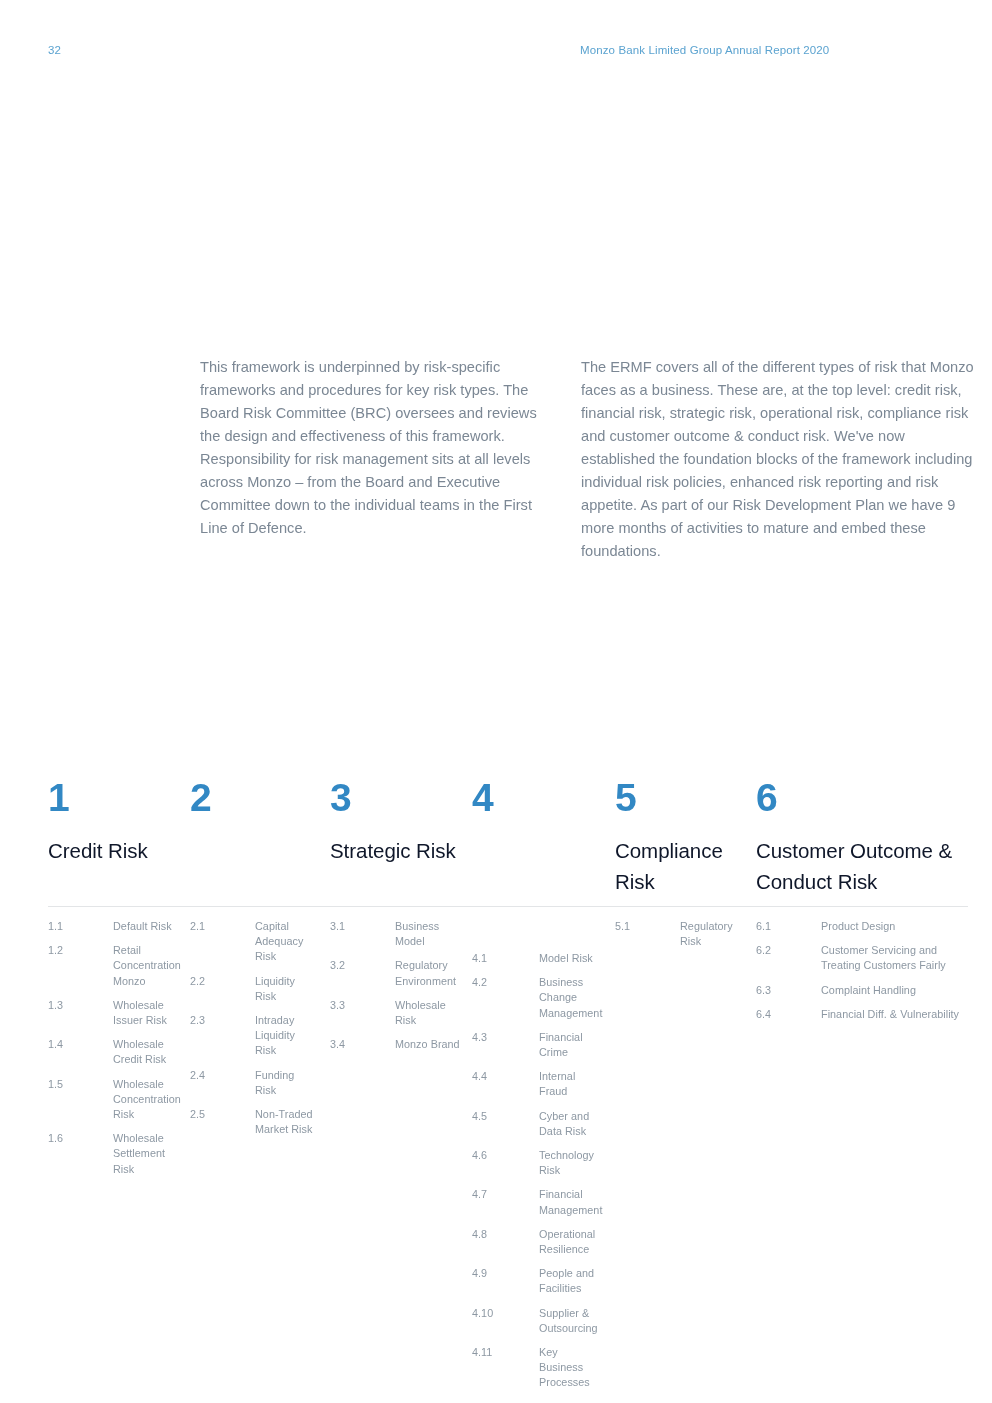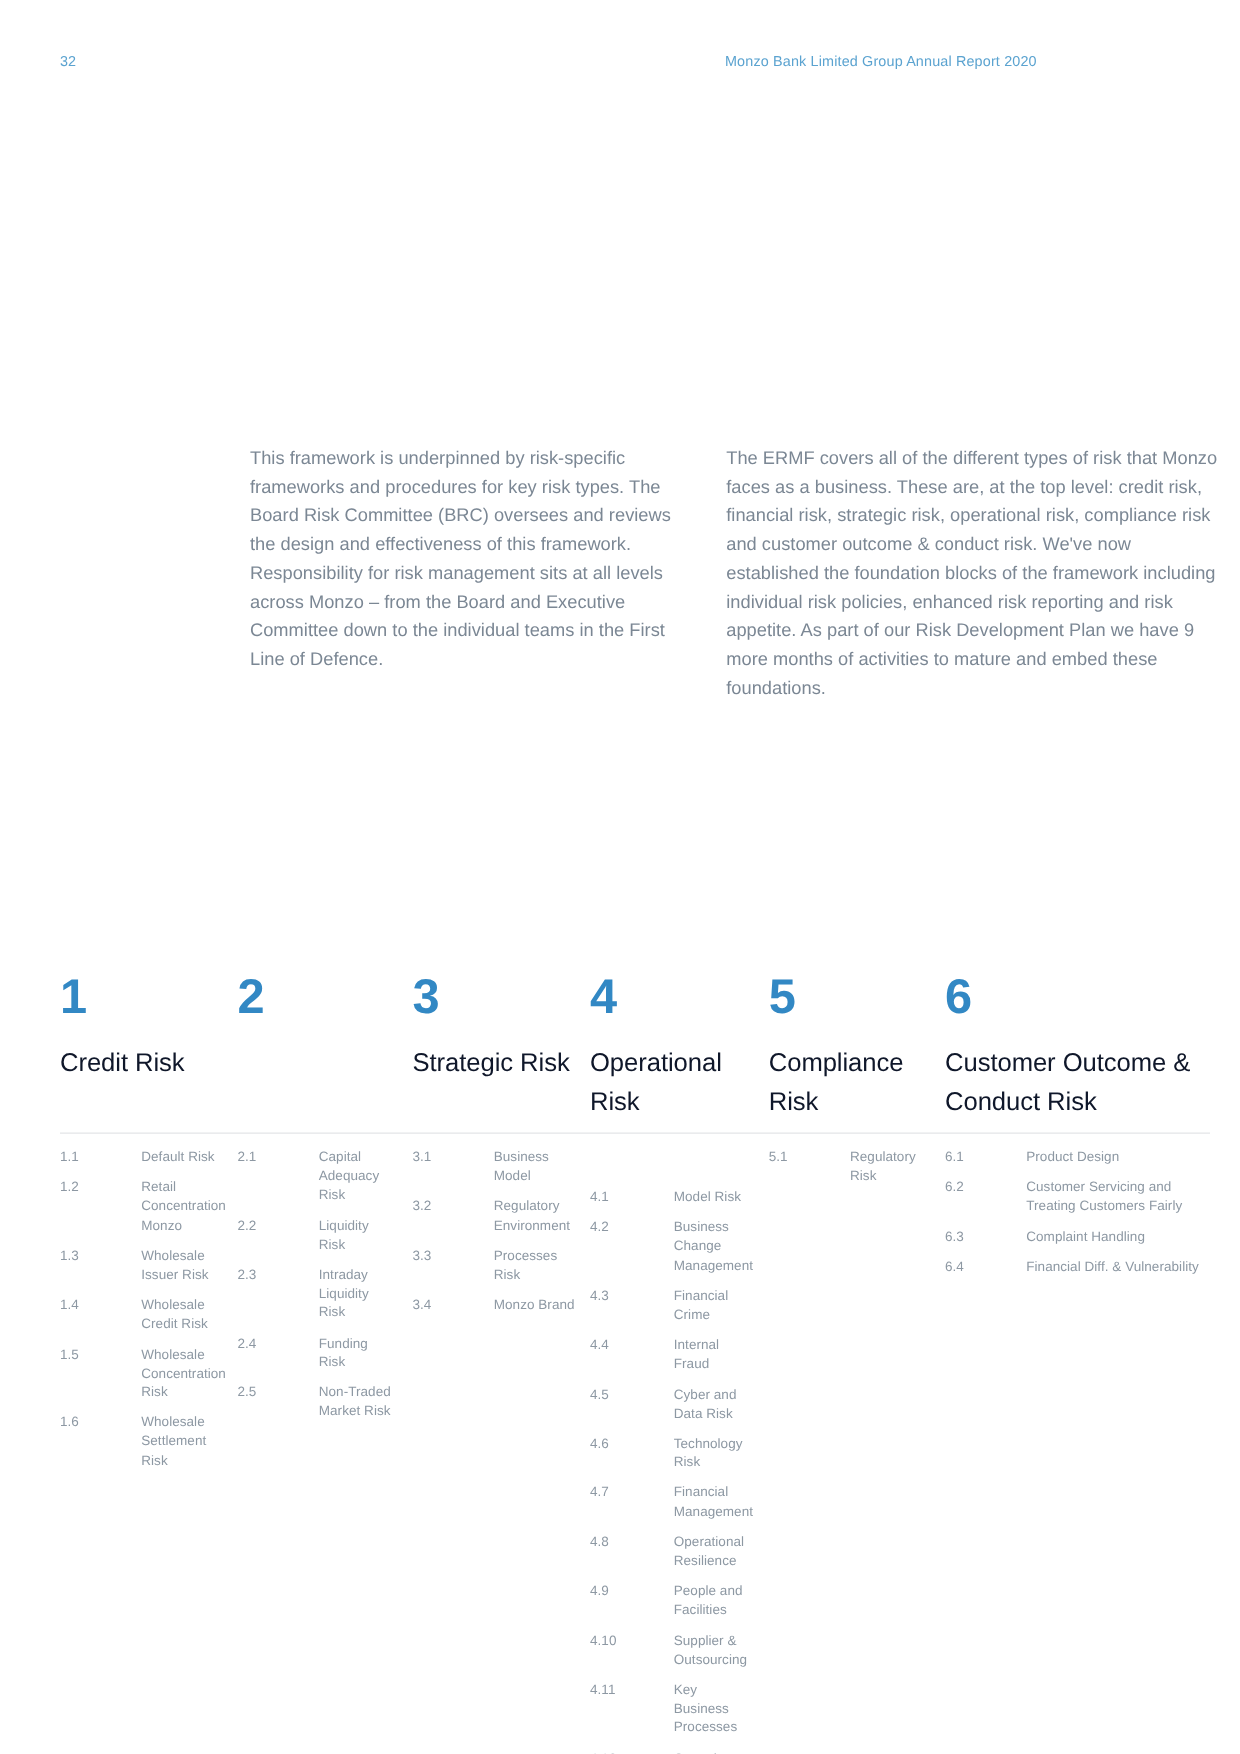--- a/index.html
+++ b/index.html
@@ -170,21 +170,20 @@
     </div>
     <div class="tax-col c2">
       <div class="tax-num">2</div>
     </div>
     <div class="tax-col c3">
       <div class="tax-num">3</div>
       <div class="tax-head">Strategic Risk</div>
     </div>
     <div class="tax-col c4">
       <div class="tax-num">4</div>
-      <div class="tax-head">Operational Risk</div>
     </div>
     <div class="tax-col c5">
       <div class="tax-num">5</div>
       <div class="tax-head">Compliance Risk</div>
     </div>
     <div class="tax-col c6">
       <div class="tax-num">6</div>
       <div class="tax-head">Customer Outcome &amp; Conduct Risk</div>
     </div>
   </div>
@@ -245,21 +244,21 @@
       <div class="sub-item">
         <span class="sub-no">3.1</span>
         <span class="sub-label">Business Model</span>
       </div>
       <div class="sub-item">
         <span class="sub-no">3.2</span>
         <span class="sub-label">Regulatory Environment</span>
       </div>
       <div class="sub-item">
         <span class="sub-no">3.3</span>
-        <span class="sub-label">Processes Risk</span>
+        <span class="sub-label">Wholesale Risk</span>
       </div>
       <div class="sub-item">
         <span class="sub-no">3.4</span>
         <span class="sub-label">Monzo Brand</span>
       </div>
     </div>
   <div class="sublist c4">
       <div class="sub-item">
         <span class="sub-no">4.1</span>
         <span class="sub-label">Model Risk</span>

